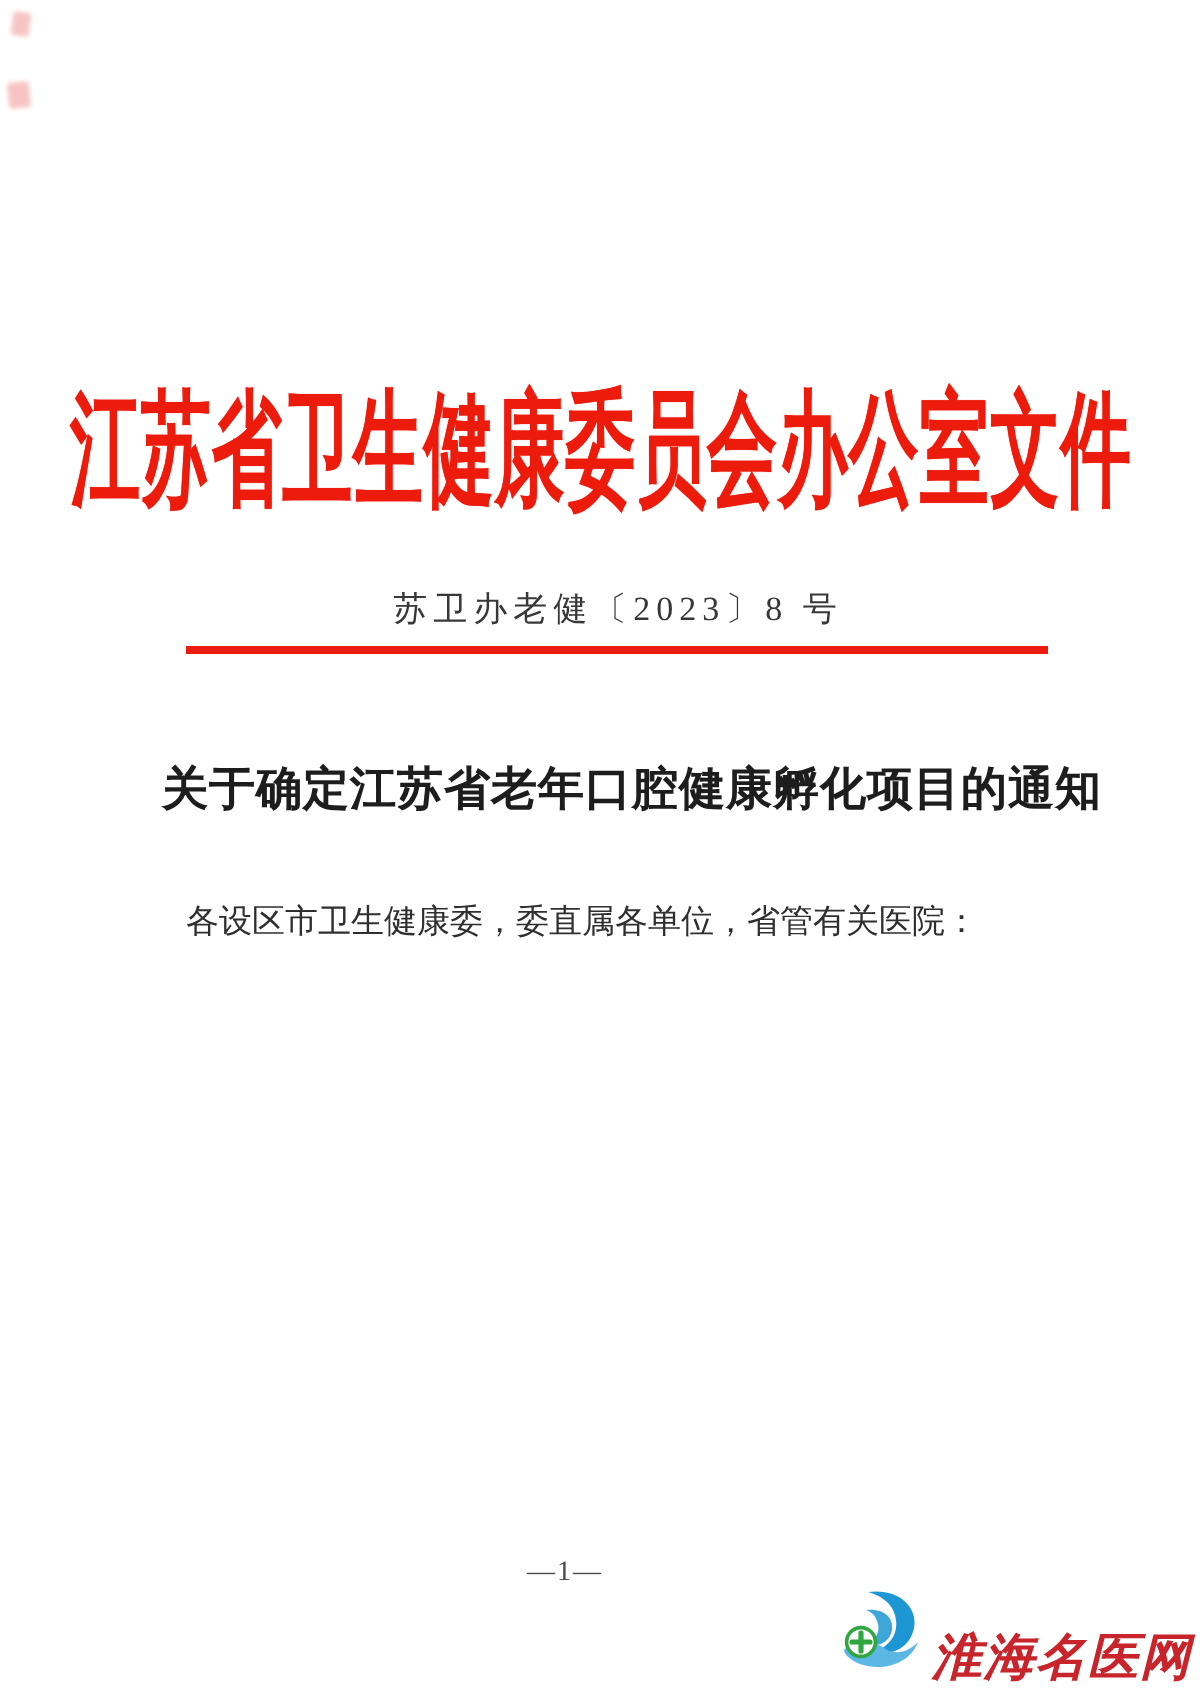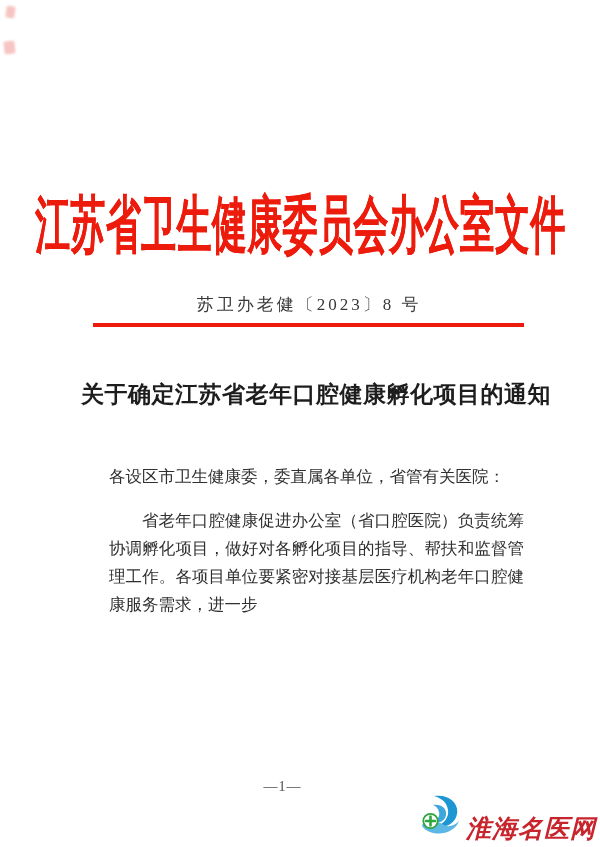--- a/index.html
+++ b/index.html
@@ -81,21 +81,21 @@
   .body-block {
     position: absolute;
     top: 447px;
     left: 93px;
     width: 447px;
     font-size: 16.5px;
     line-height: 28px;
     color: #2f2f2f;
     text-align: justify;
   }
-  .body-block p { margin: 16px; }
+  .body-block p { margin: 0; }
   .body-block p.indent { text-indent: 2em; }
   .body-block p.gap { margin-top: 7px; }
 
   .page-number {
     position: absolute;
     top: 779px;
     left: 0;
     width: 565px;
     text-align: center;
     font-size: 14px;
@@ -134,21 +134,20 @@
   </div>
 
   <div class="doc-number">苏卫办老健〔2023〕8 号</div>
 
   <div class="red-rule"></div>
 
   <div class="doc-title">关于确定江苏省老年口腔健康孵化项目的通知</div>
 
   <div class="body-block">
     <p>各设区市卫生健康委，委直属各单位，省管有关医院：</p>
-    <p class="indent gap">省老年口腔健康促进办公室（省口腔医院）负责统筹协调孵化项目，做好对各孵化项目的指导、帮扶和监督管理工作。各项目单位要紧密对接基层医疗机构老年口腔健康服务需求，进一步</p>
   </div>
 
   <div class="page-number">—1—</div>
 
   <div class="watermark">
     <span>
       <svg width="42" height="40" viewBox="0 0 42 40" xmlns="http://www.w3.org/2000/svg">
 
         <path d="M15,1 C31,-1 40,9 38,19 C36,29 27,33 18,31 C26,28 30,22 29,15 C28,7 22,3 15,1 Z" fill="#1d96d4"></path>
         <path d="M14,10 C23,9 28,14 27,20 C26,26 20,29 14,27 C19,25 21,21 20,17 C19,13 17,11 14,10 Z" fill="#1d96d4" opacity="0.85"></path>

